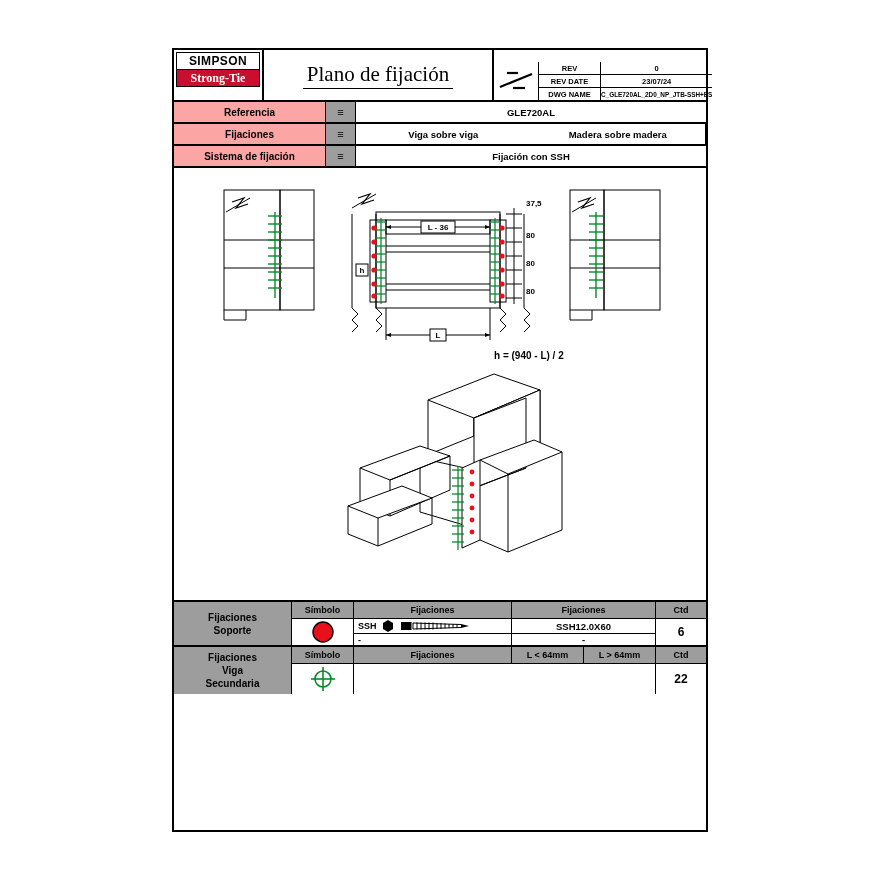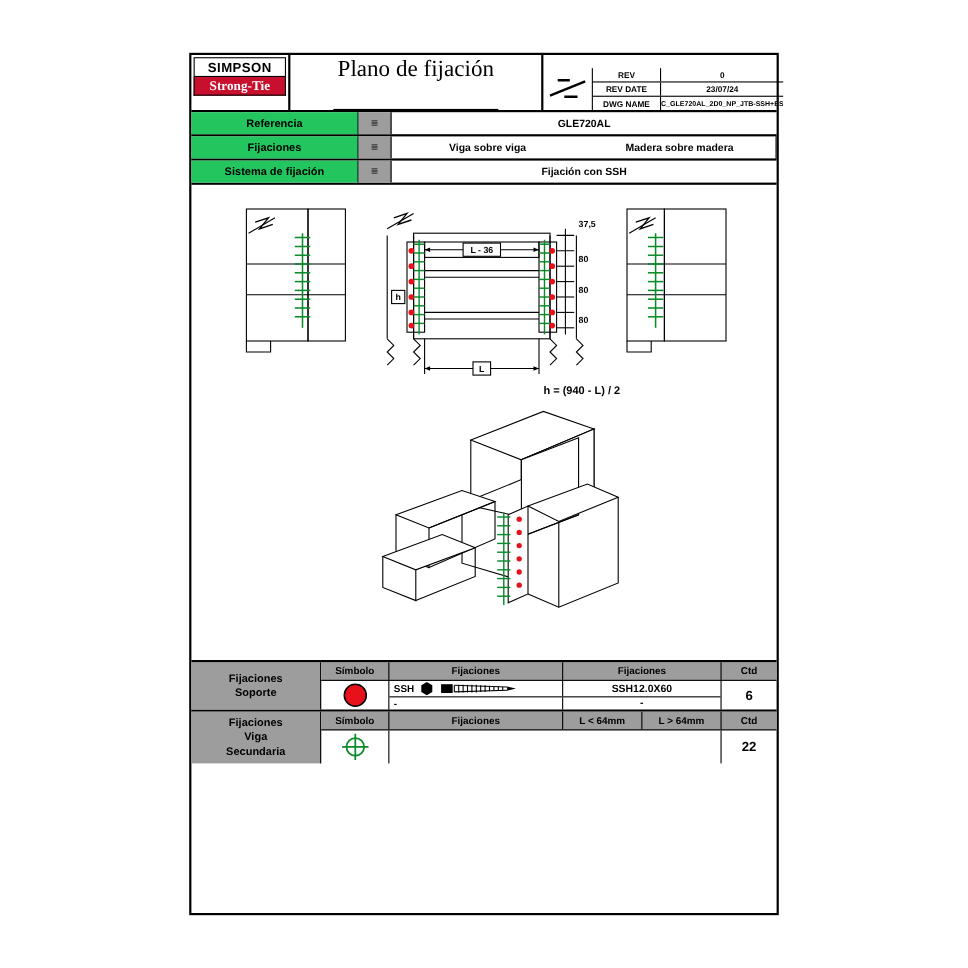--- a/index.html
+++ b/index.html
@@ -56,20 +56,21 @@
     color: #fff;
     font-weight: bold;
     font-size: 12px;
     text-align: center;
     line-height: 16px;
     font-family: "Liberation Serif", serif;
   }
   .title-cell {
     flex: 1;
     display: flex;
+    align-items: center;
     justify-content: center;
     border-right: 2px solid #000;
     box-sizing: border-box;
   }
   .title-cell span {
     font-size: 21px;
     font-family: "Liberation Serif", serif;
     border-bottom: 1px solid #000;
     padding: 0 4px 1px 4px;
   }
@@ -125,21 +126,21 @@
 
   
   .inforow {
     display: flex;
     height: 22px;
     border-bottom: 2px solid #000;
     box-sizing: border-box;
   }
   .inforow .lbl {
     width: 152px;
-    background: #22c55e;
+    background: #fca5a5;
     border-right: 1.5px solid #000;
     box-sizing: border-box;
     font-size: 10px;
     font-weight: bold;
     display: flex;
     align-items: center;
     justify-content: center;
     text-align: center;
   }
   .inforow .eq {

